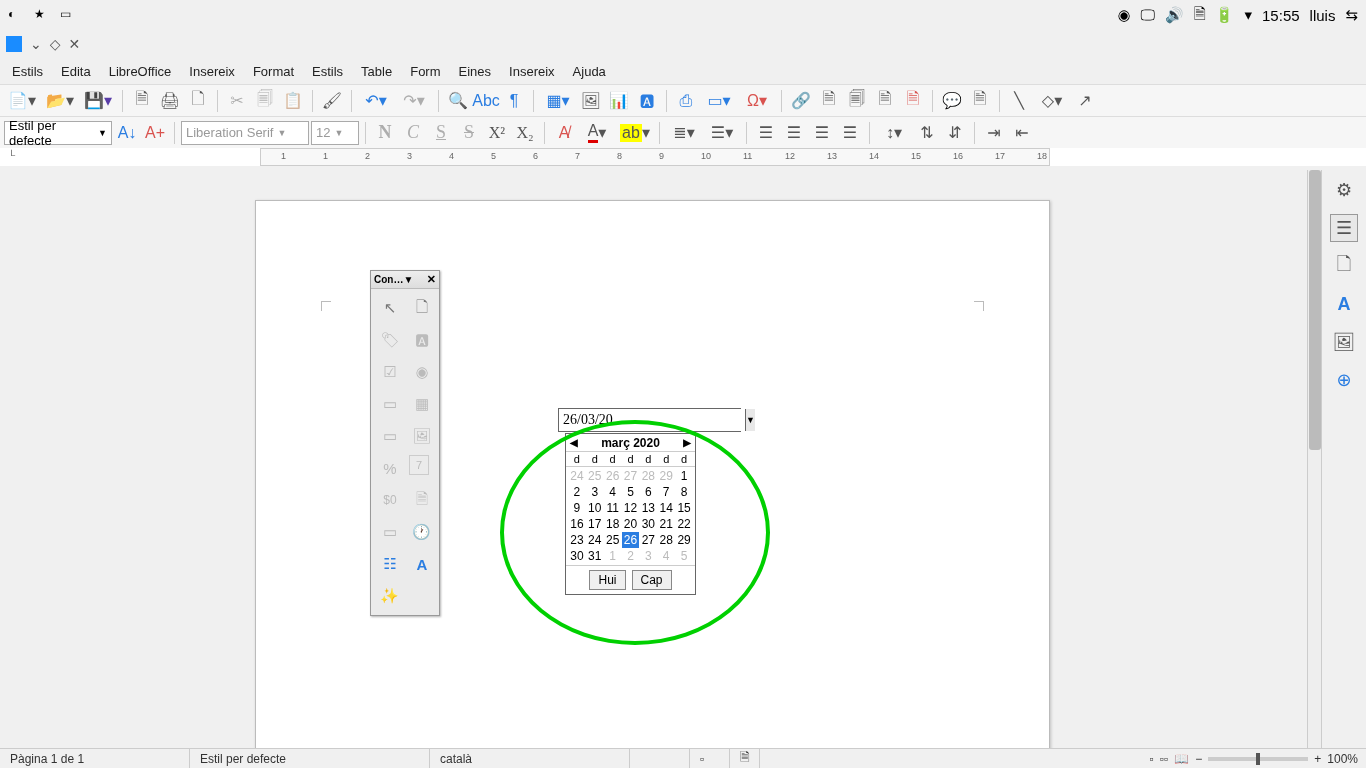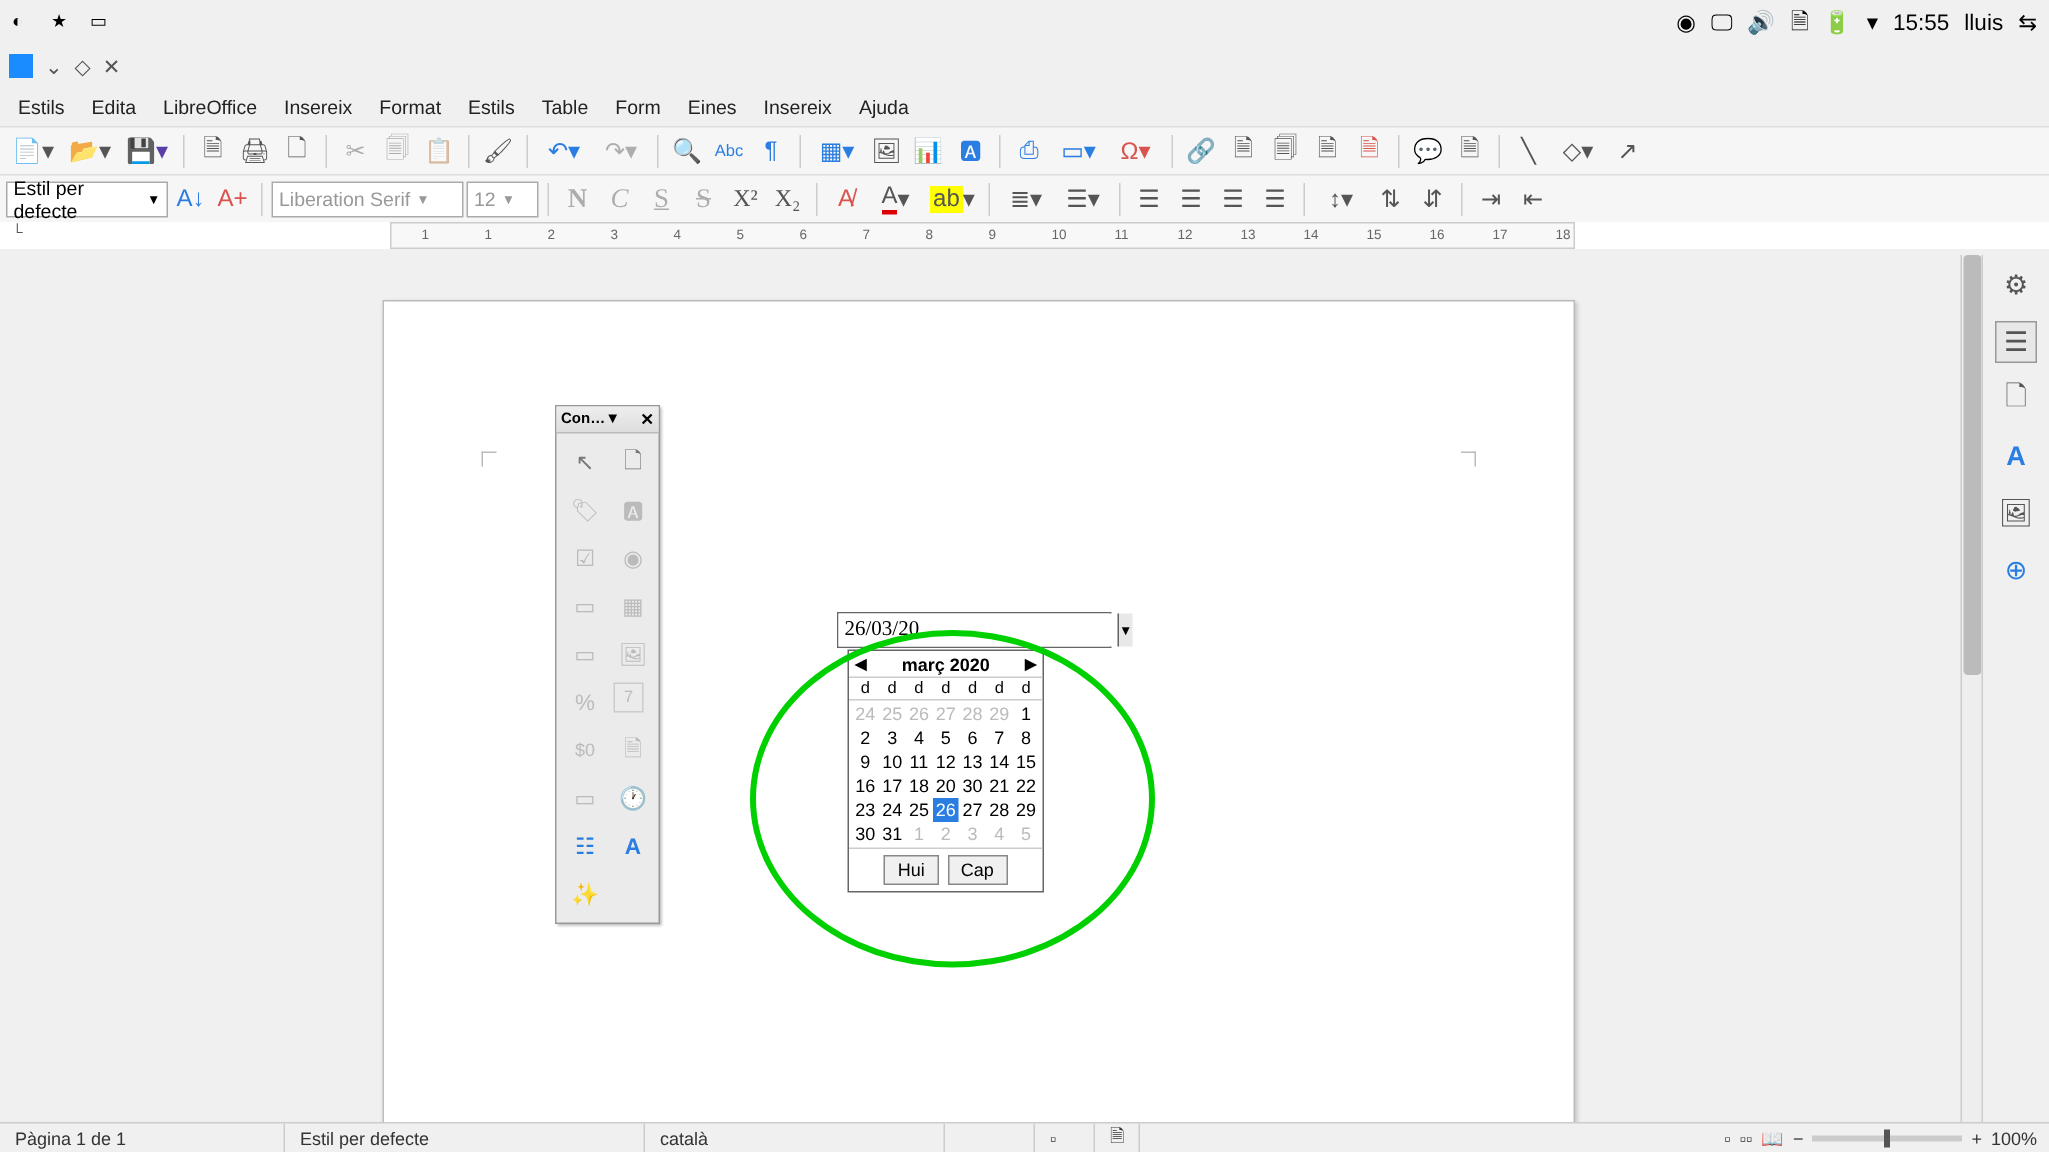--- a/index.html
+++ b/index.html
@@ -146,21 +146,21 @@
   <span class="tbtn disabled">✂</span>
   <span class="tbtn disabled">🗐</span>
   <span class="tbtn disabled">📋</span>
   <div class="sep"></div>
   <span class="tbtn">🖌</span>
   <div class="sep"></div>
   <span class="tbtn wide" style="color:#2a7de1">↶▾</span>
   <span class="tbtn wide disabled">↷▾</span>
   <div class="sep"></div>
   <span class="tbtn">🔍</span>
-  <span class="tbtn" style="font-size:11px;color:#2a7de1">Abc</span>
+  <span class="tbtn" style="font-size:16px;color:#2a7de1">Abc</span>
   <span class="tbtn" style="color:#2a7de1">¶</span>
   <div class="sep"></div>
   <span class="tbtn wide" style="color:#2a7de1">▦▾</span>
   <span class="tbtn">🖼</span>
   <span class="tbtn" style="color:#d9534f">📊</span>
   <span class="tbtn" style="color:#2a7de1">🅰</span>
   <div class="sep"></div>
   <span class="tbtn" style="color:#2a7de1">⎙</span>
   <span class="tbtn wide" style="color:#2a7de1">▭▾</span>
   <span class="tbtn wide" style="color:#d9534f">Ω▾</span>

